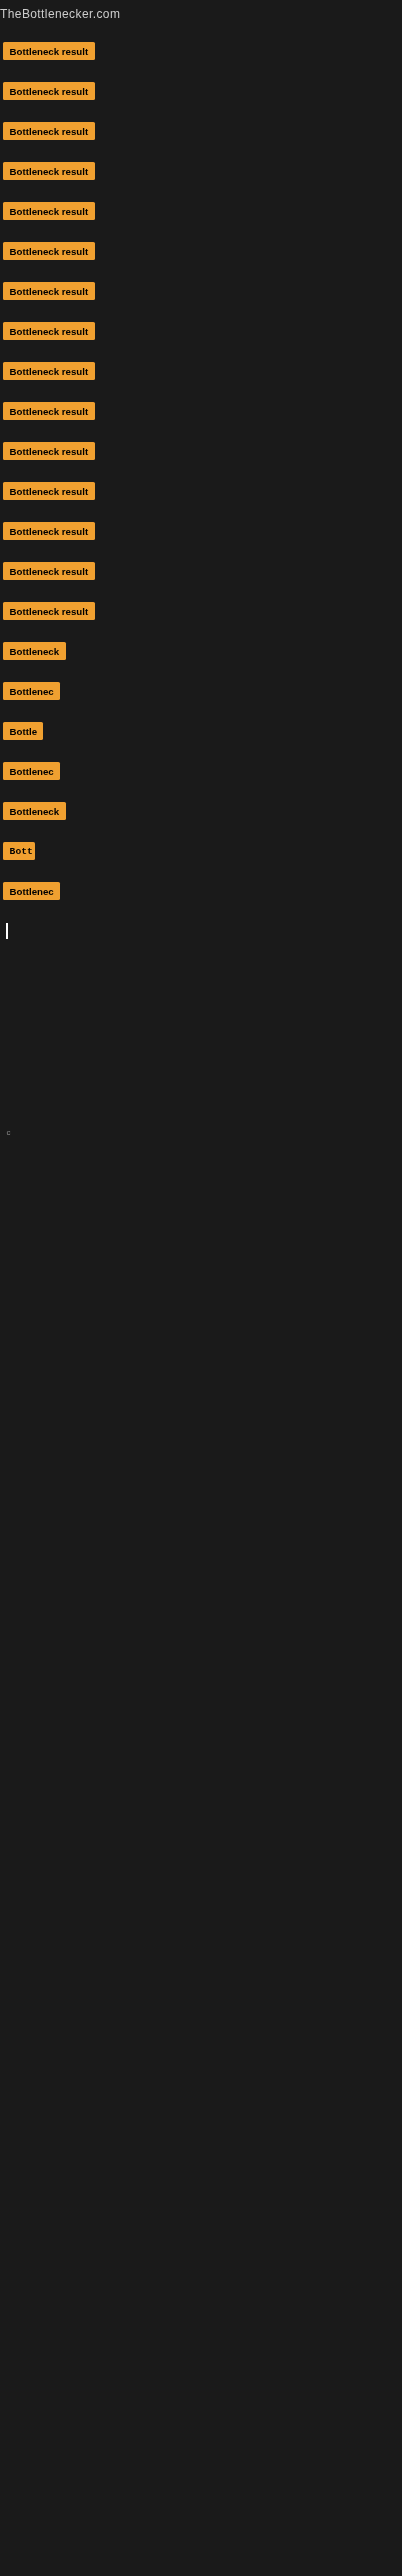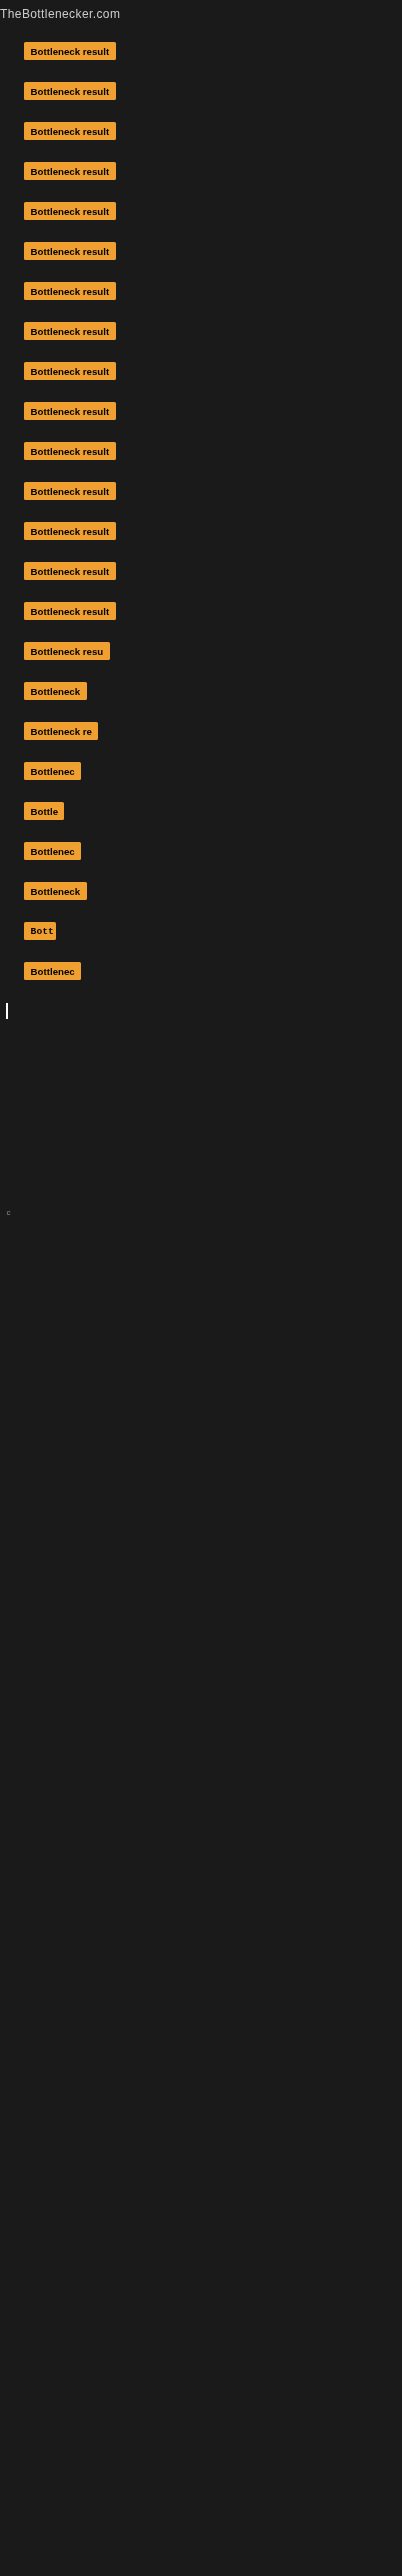--- a/index.html
+++ b/index.html
@@ -31,21 +31,20 @@
     .bottleneck-badge {
       display: inline-block;
       background-color: #f0a030;
       color: #000000;
       font-size: 9.7px;
       font-weight: bold;
       padding: 3.2px 6.4px;
       border-radius: 1.6px;
       white-space: nowrap;
       overflow: hidden;
-      margin-left: 21px;
     }
 
     .row {
       padding: 6.4px 3.2px;
       min-height: 40px;
       display: flex;
       align-items: center;
     }
 
     .cursor-line {
@@ -108,27 +107,21 @@
     <div class="row">
       <div class="bottleneck-badge" style="max-width: 105px;">Bottleneck result</div>
     </div>
     <div class="row">
       <div class="bottleneck-badge" style="max-width: 105px;">Bottleneck result</div>
     </div>
     <div class="row">
       <div class="bottleneck-badge" style="max-width: 105px;">Bottleneck result</div>
     </div>
     <div class="row">
-      <div class="bottleneck-badge" style="max-width: 89px;">Bottleneck resu</div>
-    </div>
-    <div class="row">
       <div class="bottleneck-badge" style="max-width: 64px;">Bottleneck</div>
-    </div>
-    <div class="row">
-      <div class="bottleneck-badge" style="max-width: 76px;">Bottleneck re</div>
     </div>
     <div class="row">
       <div class="bottleneck-badge" style="max-width: 58px;">Bottlenec</div>
     </div>
     <div class="row">
       <div class="bottleneck-badge" style="max-width: 42px;">Bottle</div>
     </div>
     <div class="row">
       <div class="bottleneck-badge" style="max-width: 58px;">Bottlenec</div>
     </div>

